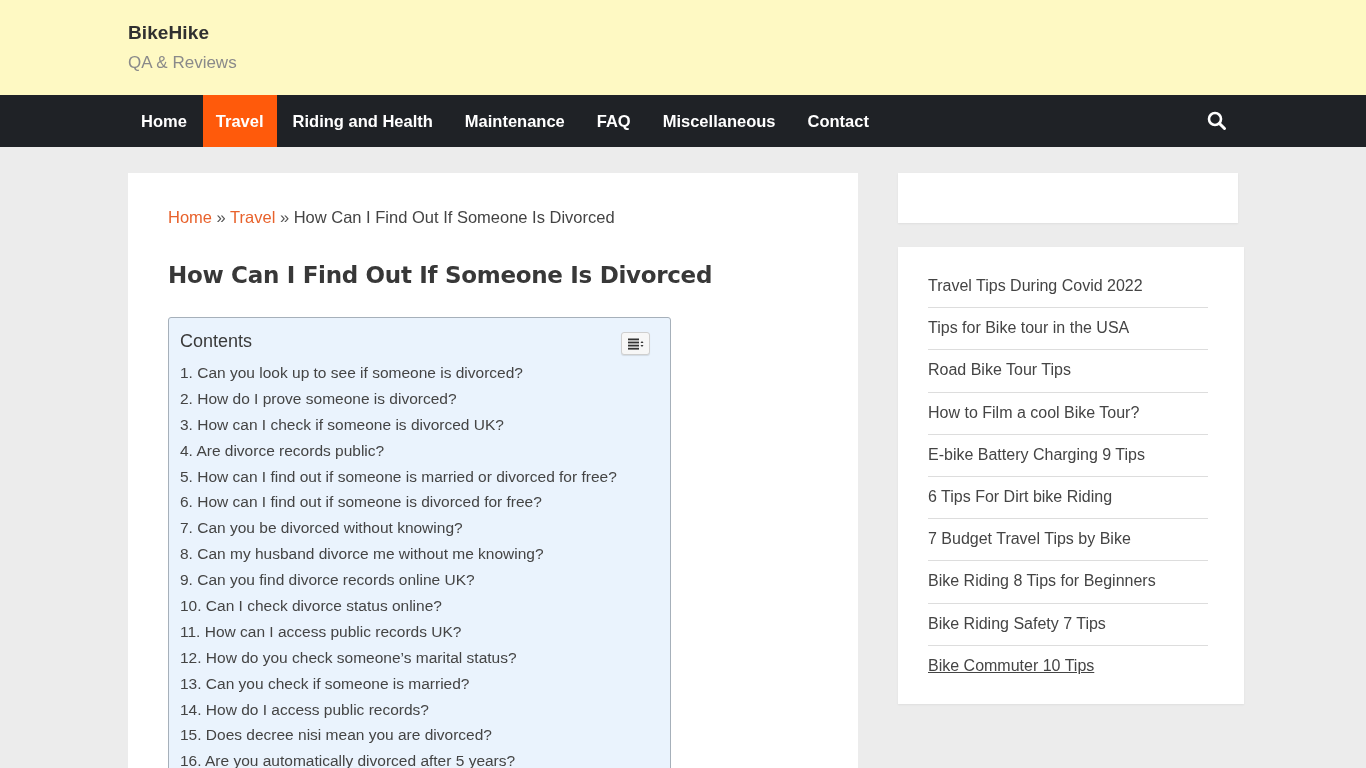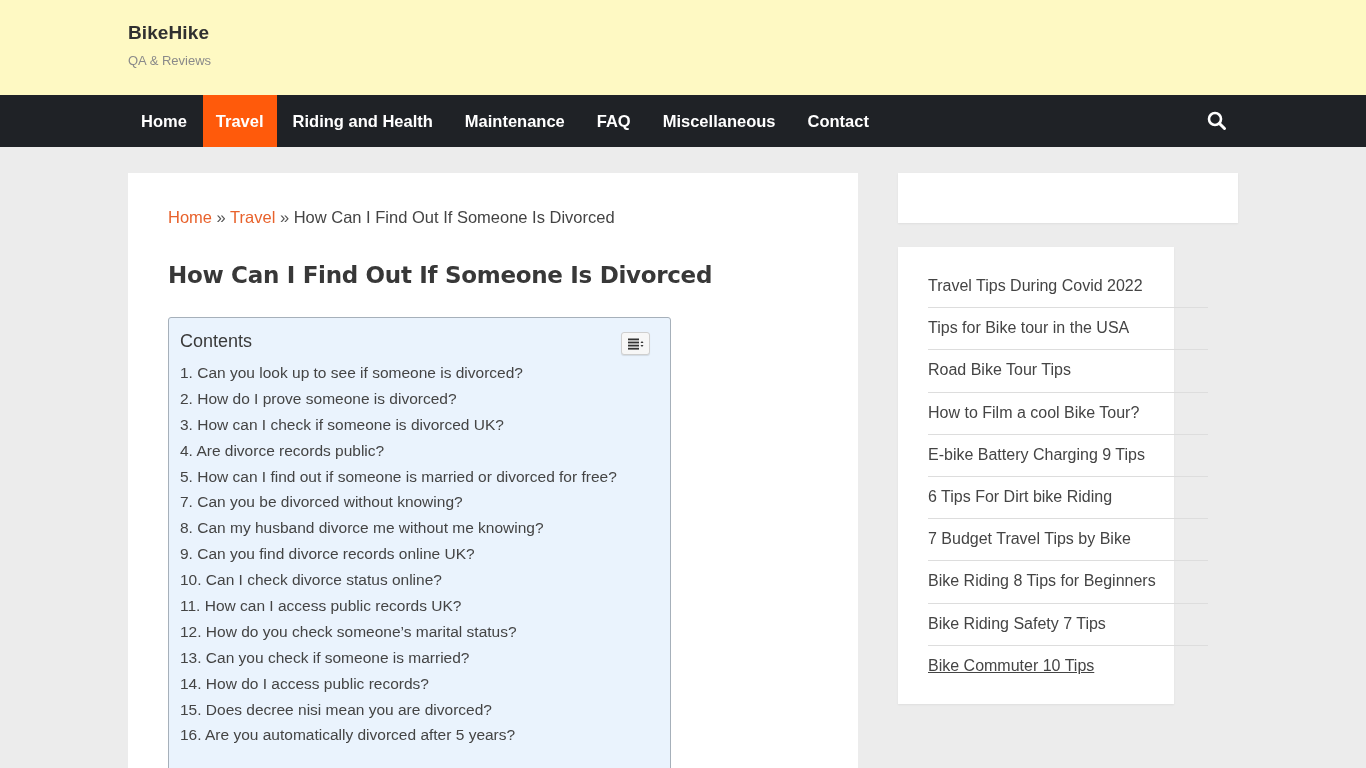--- a/index.html
+++ b/index.html
@@ -16,21 +16,21 @@
       position: relative;
     }
     .site-title {
       position: absolute; left: 128px; top: 22px;
       font-size: 19px; font-weight: bold; color: #303030;
       letter-spacing: 0.1px;
       text-decoration: none;
     }
     .site-tagline {
       position: absolute; left: 128px; top: 53px;
-      font-size: 13px; color: #8a8a8a;
+      font-size: 17px; color: #8a8a8a;
     }
     .nav {
       position: absolute; left: 0; top: 95px; width: 1366px; height: 52px;
       background: #1f2226;
     }
     .nav-items { position: absolute; left: 125px; top: 0; height: 52px; display: flex; }
     .nav-item {
       height: 52px; line-height: 52px; padding: 0 16px;
       color: #ffffff; font-size: 16.5px; font-weight: bold;
       cursor: pointer; white-space: nowrap;
@@ -72,21 +72,21 @@
     .toc-list { position: absolute; left: 11px; top: 42px; list-style: none; }
     .toc-item {
       height: 25.9px; line-height: 26px;
       font-size: 15.5px; color: #444; white-space: nowrap; cursor: pointer;
     }
     .sidebar-top {
       position: absolute; left: 898px; top: 173px; width: 340px; height: 50px;
       background: #ffffff; box-shadow: 0 1px 2px rgba(0,0,0,0.06);
     }
     .sidebar-list-card {
-      position: absolute; left: 898px; top: 247px; width: 276px; height: 457px;
+      position: absolute; left: 898px; top: 247px; width: 346px; height: 457px;
       background: #ffffff; box-shadow: 0 1px 2px rgba(0,0,0,0.06);
     }
     .side-list { position: absolute; left: 30px; top: 19px; width: 280px; list-style: none; }
     .side-item {
       height: 42.2px; line-height: 40px;
       border-bottom: 1px solid #dddddd;
       font-size: 16px; color: #444; white-space: nowrap; cursor: pointer;
     }
     .side-item:last-child { border-bottom: none; text-decoration: underline; }
   </style>
@@ -138,20 +138,21 @@
         <polygon points="13.5,5 16.5,5 15,3" fill="#333"></polygon>
         <polygon points="13.5,7 16.5,7 15,9" fill="#333"></polygon>
       </svg>
     </div>
     <ul class="toc-list">
       <li class="toc-item">1. Can you look up to see if someone is divorced?</li>
       <li class="toc-item">2. How do I prove someone is divorced?</li>
       <li class="toc-item">3. How can I check if someone is divorced UK?</li>
       <li class="toc-item">4. Are divorce records public?</li>
       <li class="toc-item">5. How can I find out if someone is married or divorced for free?</li>
+      <li class="toc-item">6. How can I find out if someone is divorced for free?</li>
       <li class="toc-item">7. Can you be divorced without knowing?</li>
       <li class="toc-item">8. Can my husband divorce me without me knowing?</li>
       <li class="toc-item">9. Can you find divorce records online UK?</li>
       <li class="toc-item">10. Can I check divorce status online?</li>
       <li class="toc-item">11. How can I access public records UK?</li>
       <li class="toc-item">12. How do you check someone’s marital status?</li>
       <li class="toc-item">13. Can you check if someone is married?</li>
       <li class="toc-item">14. How do I access public records?</li>
       <li class="toc-item">15. Does decree nisi mean you are divorced?</li>
       <li class="toc-item">16. Are you automatically divorced after 5 years?</li>

